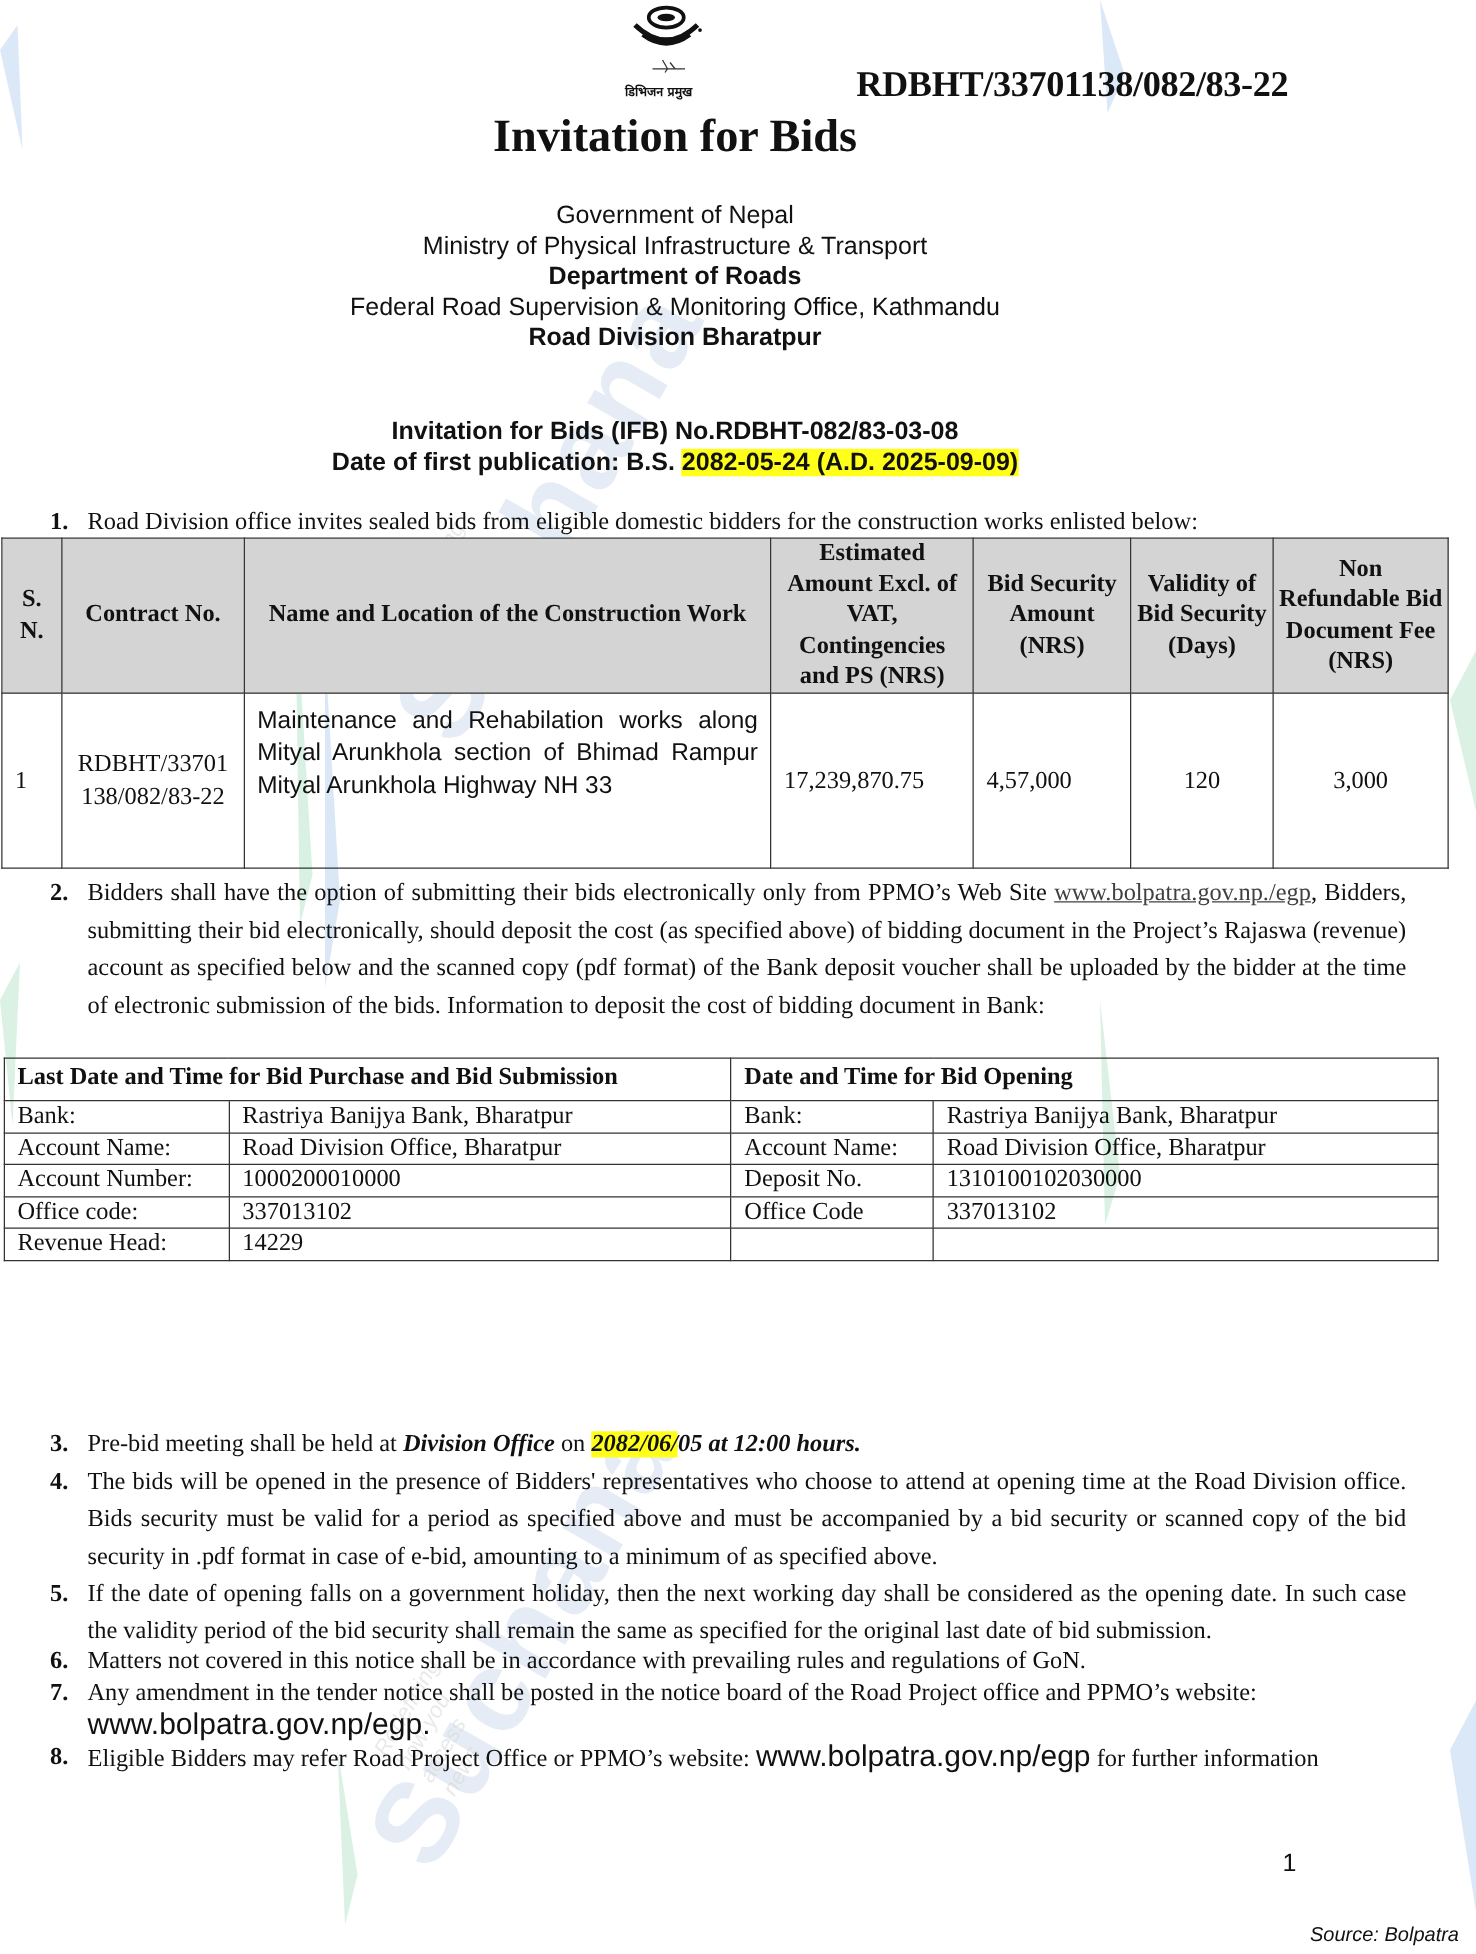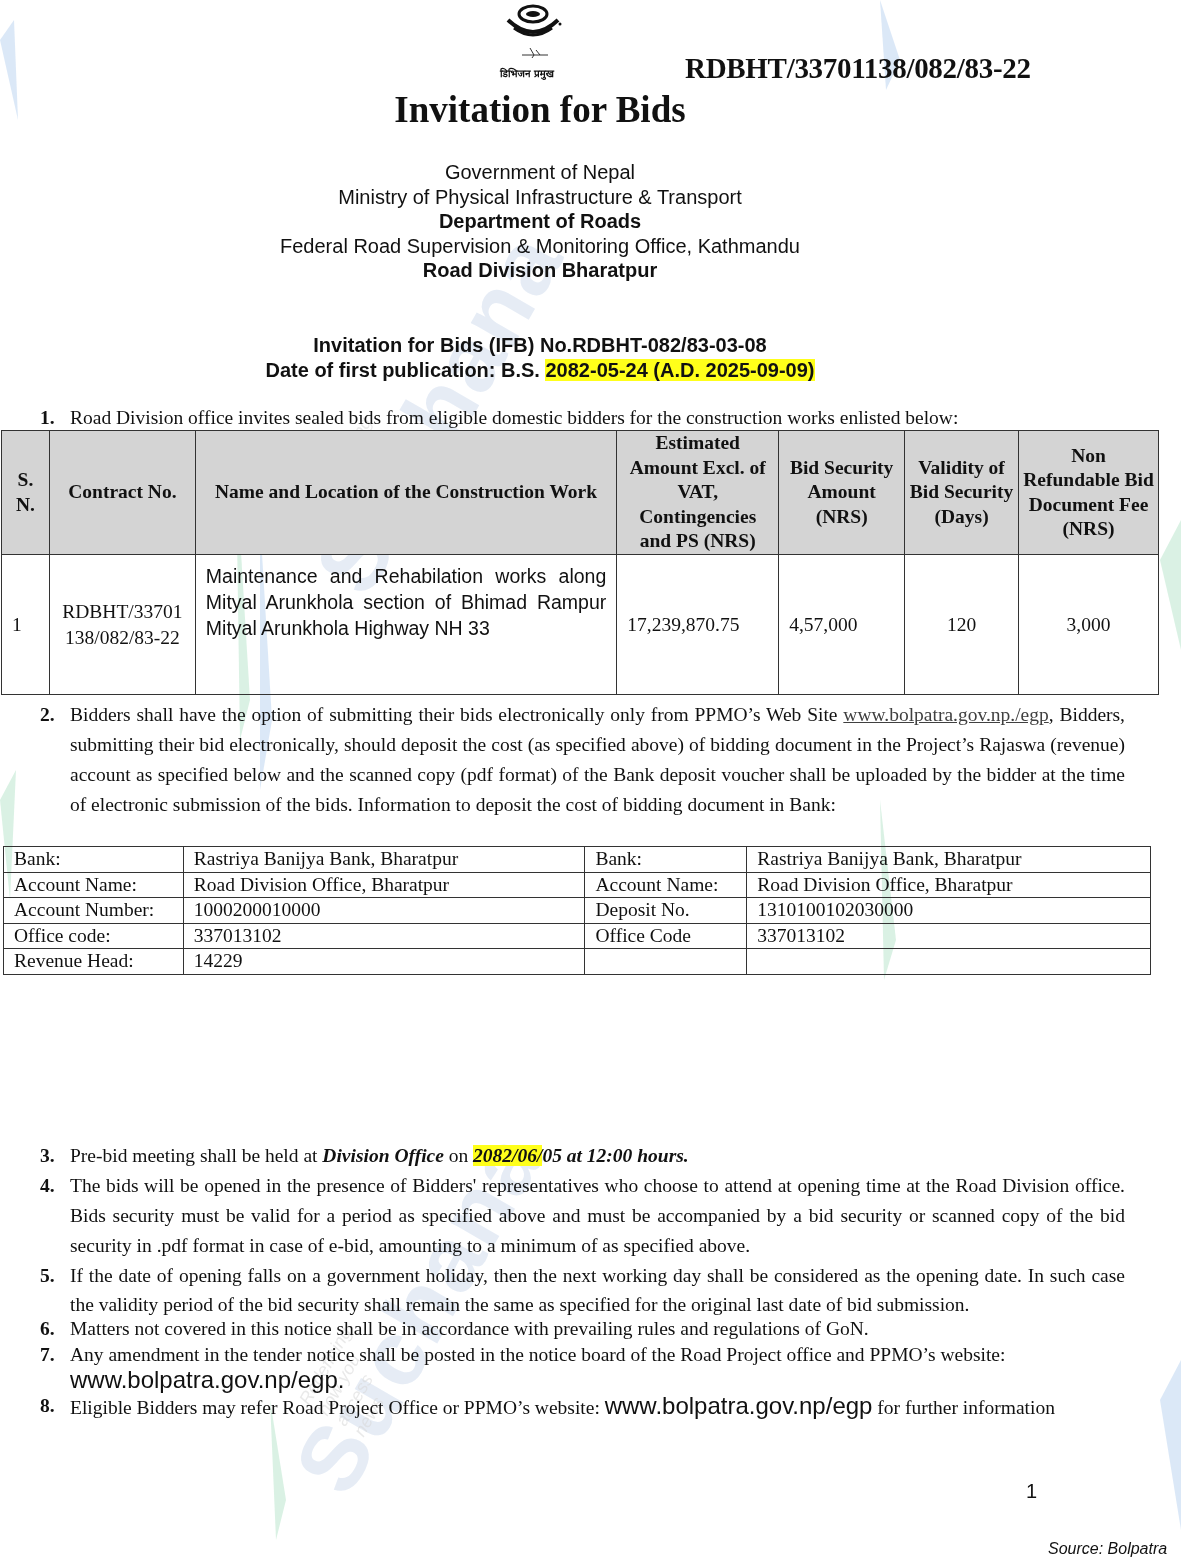--- a/index.html
+++ b/index.html
@@ -146,20 +146,24 @@
 </div>
 
 <table class="bank">
   <colgroup>
     <col style="width:180px">
       <col style="width:402px">
       <col style="width:162px">
       <col style="width:404px">
   </colgroup>
   <tbody>
+      <tr class="hdr">
+    <td colspan="2">Last Date and Time for Bid Purchase and Bid Submission</td>
+    <td colspan="2">Date and Time for Bid Opening</td>
+  </tr>
   <tr class="kv">
     <td>Bank:</td>
     <td>Rastriya Banijya Bank, Bharatpur</td>
     <td>Bank:</td>
     <td>Rastriya Banijya Bank, Bharatpur</td>
   </tr>
   <tr class="kv">
     <td>Account Name:</td>
     <td>Road Division Office, Bharatpur</td>
     <td>Account Name:</td>

